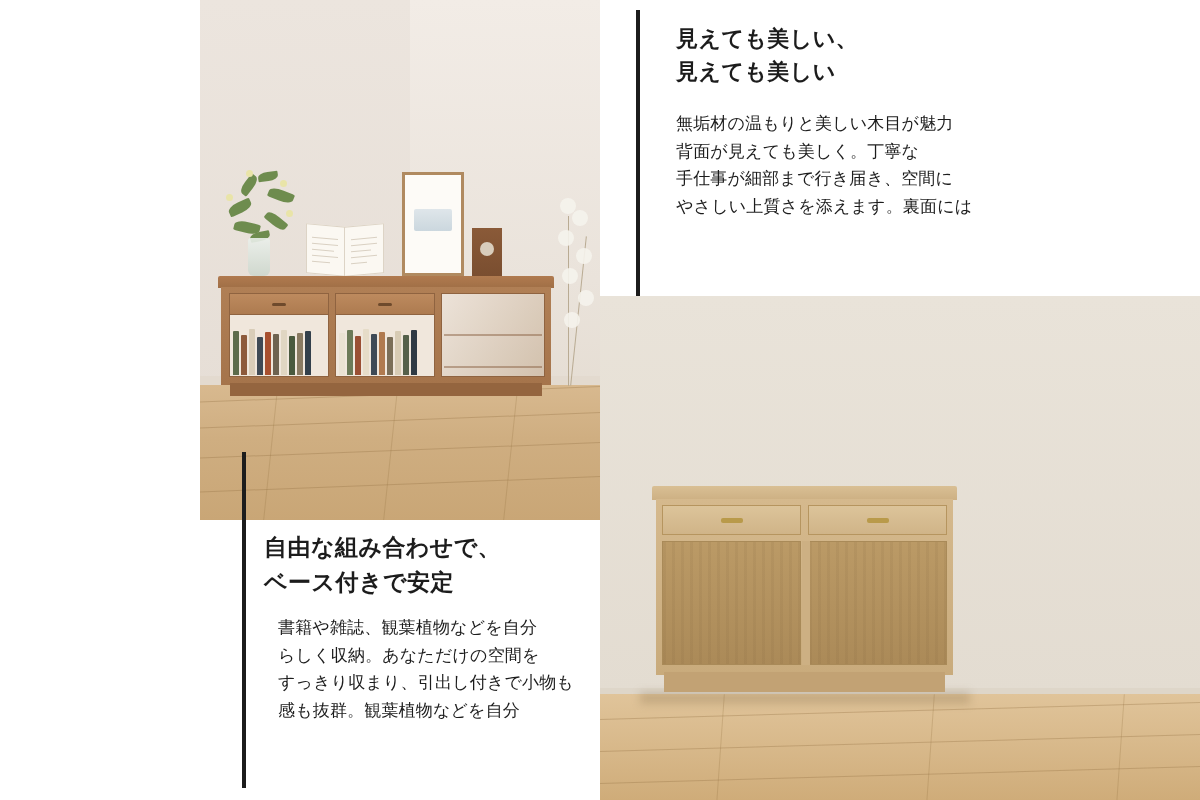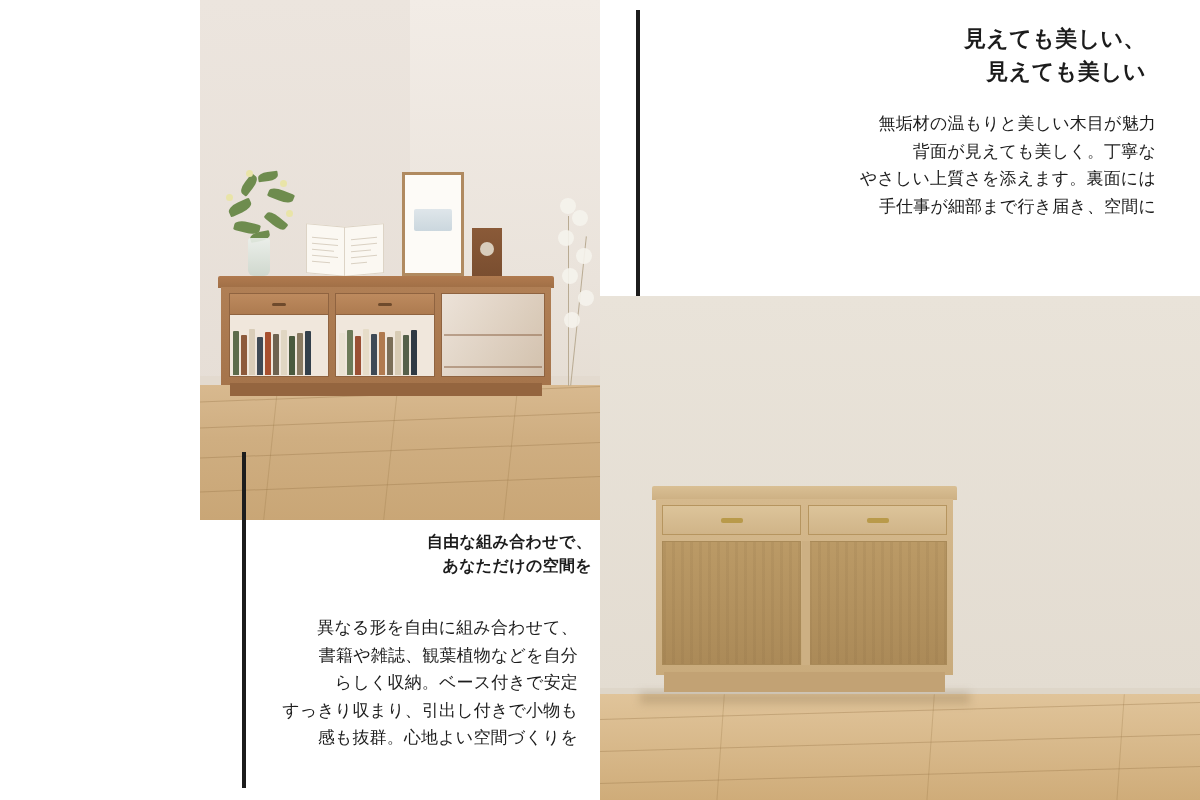--- a/index.html
+++ b/index.html
@@ -377,40 +377,40 @@
     left: 0;
     top: 520px;
     width: 600px;
     height: 280px;
     background: #ffffff;
   }
   .rule-bl { left: 242px; top: 452px; height: 336px; }
 
   .bl-title {
     position: absolute;
-    left: 292px;
+    left: 264px;
     top: 530px;
     width: 300px;
-    font-size: 16px;
+    font-size: 23px;
     font-weight: 700;
     line-height: 1.5;
     letter-spacing: 0.02em;
     color: #1c1c1c;
   }
   .bl-body {
     position: absolute;
     left: 278px;
     top: 614px;
     width: 300px;
     font-size: 17px;
     line-height: 1.62;
     letter-spacing: 0.01em;
     color: #1c1c1c;
   }
-  .line { display: block; text-align: right; }
+  .line { display: block; }
 </style>
 </head>
 <body>
 
 <div class="page">
 
   <div class="photo-room">
     <div class="room-wall"></div>
     <div class="room-wall-left"></div>
     <div class="room-baseboard"></div>
@@ -527,22 +527,22 @@
   <div class="rule-v rule-tr"></div>
 
   <div class="tr-title">
     <span class="line">見えても美しい、</span>
     <span class="line">見えても美しい</span>
   </div>
 
   <div class="tr-body">
     <span class="line">無垢材の温もりと美しい木目が魅力</span>
     <span class="line">背面が見えても美しく。丁寧な</span>
+    <span class="line">手仕事が細部まで行き届き、空間に</span>
     <span class="line">やさしい上質さを添えます。裏面には</span>
-    <span class="line">手仕事が細部まで行き届き、空間に</span>
   </div>
 
   <div class="photo-cab">
     <div class="cab2-wall"></div>
     <div class="cab2-base-line"></div>
     <div class="cab2-floor">
       <div class="floor-plank" style="top:26px;width:700px;transform:rotate(-1.6deg);"></div>
       <div class="floor-plank" style="top:58px;width:700px;transform:rotate(-1.6deg);"></div>
       <div class="floor-plank" style="top:90px;width:700px;transform:rotate(-1.6deg);"></div>
       <div class="floor-plank v" style="left:120px;top:0;height:110px;transform:rotate(4deg);"></div>
@@ -566,24 +566,23 @@
       </div>
       <div class="cab2-plinth"></div>
     </div>
   </div>
 
   <div class="block-bl"></div>
   <div class="rule-v rule-bl"></div>
 
   <div class="bl-title">
     <span class="line">自由な組み合わせで、</span>
-    <span class="line">あなただけの空間を</span>
+    <span class="line">ベース付きで安定</span>
   </div>
 
   <div class="bl-body">
-    <span class="line">異なる形を自由に組み合わせて、</span>
     <span class="line">書籍や雑誌、観葉植物などを自分</span>
-    <span class="line">らしく収納。ベース付きで安定</span>
+    <span class="line">らしく収納。あなただけの空間を</span>
     <span class="line">すっきり収まり、引出し付きで小物も</span>
-    <span class="line">感も抜群。心地よい空間づくりを</span>
+    <span class="line">感も抜群。観葉植物などを自分</span>
   </div>
 
 </div>
 
 </body></html>

